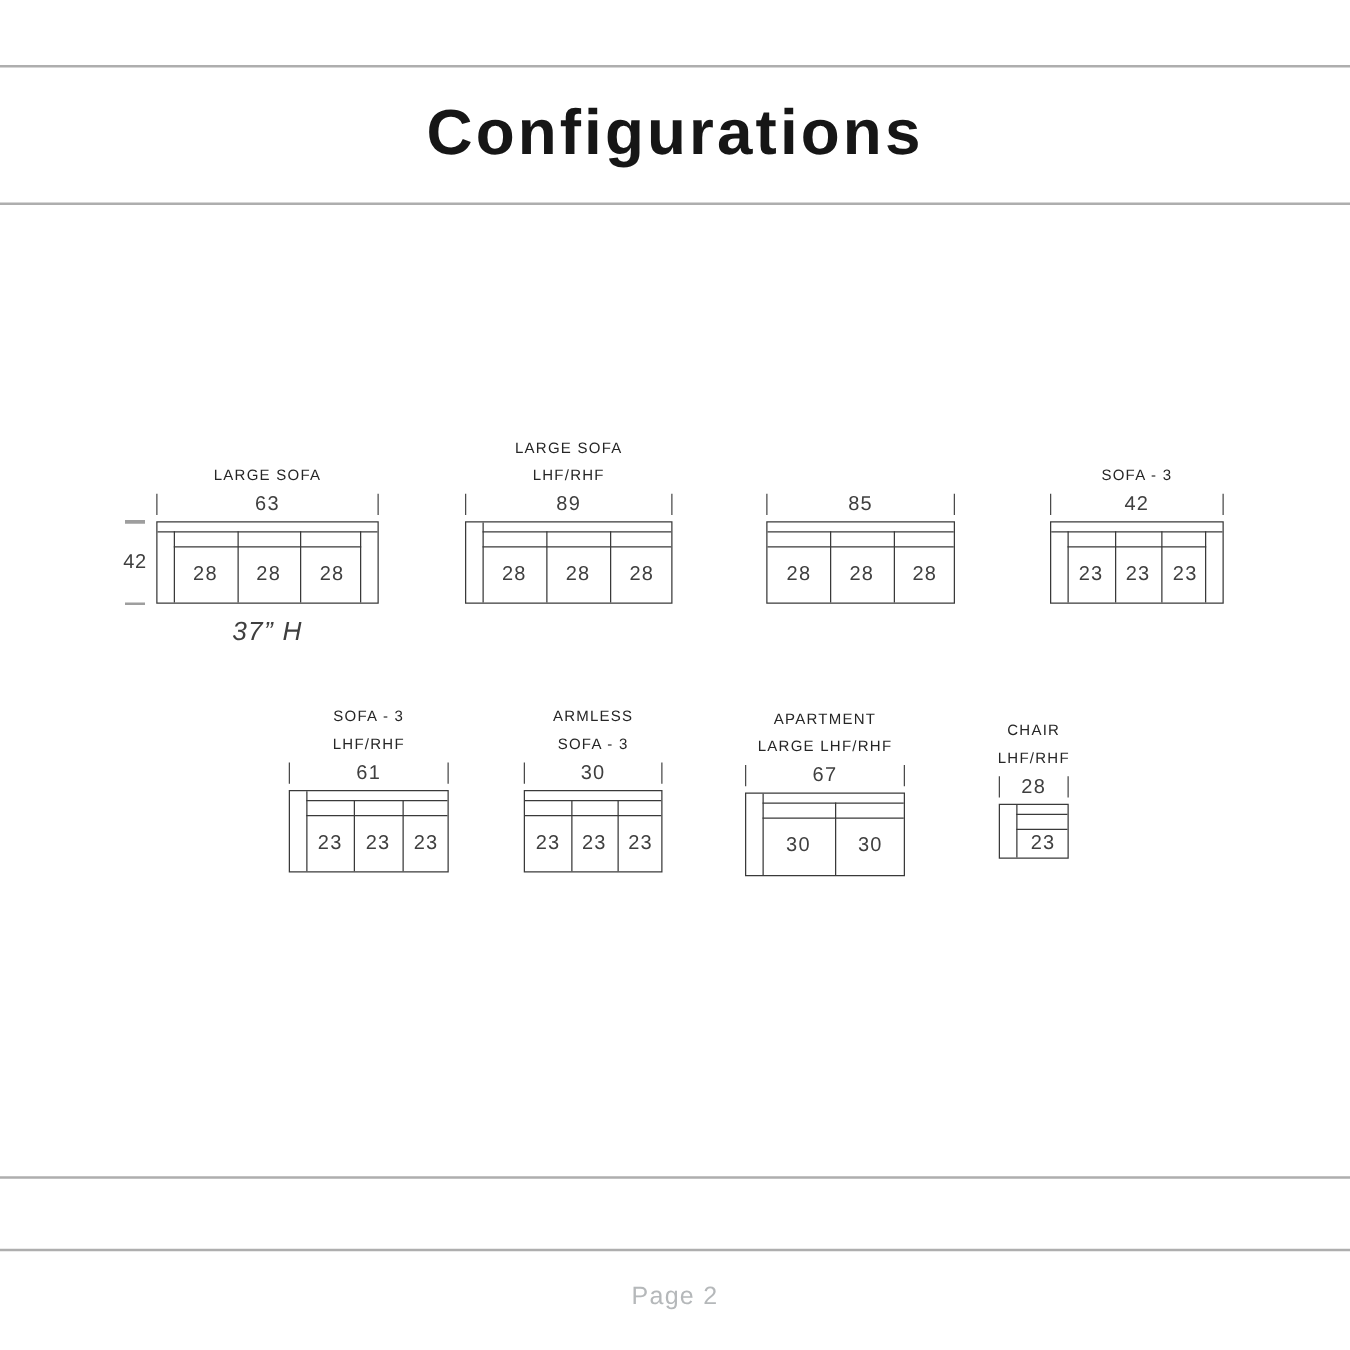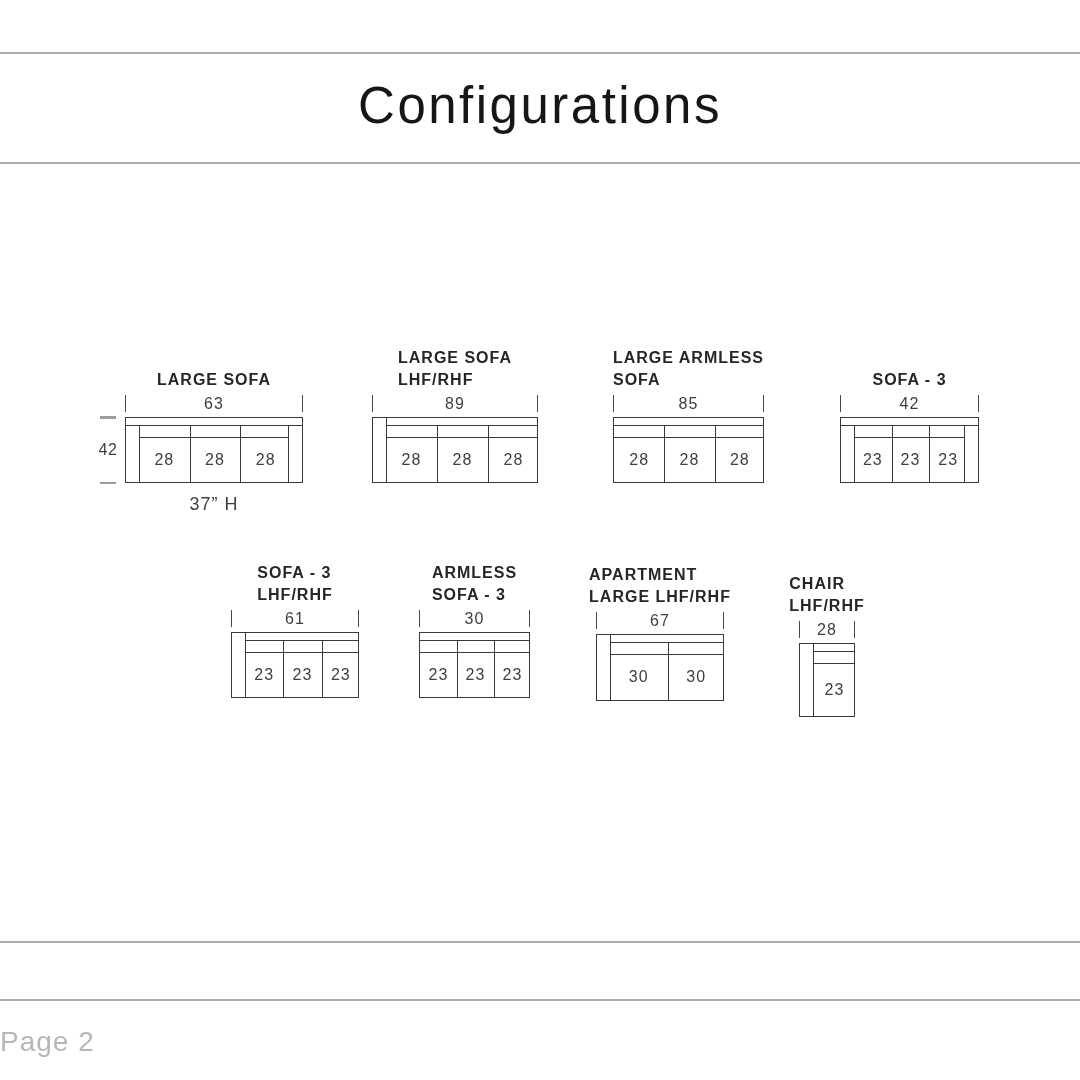--- a/index.html
+++ b/index.html
@@ -4,68 +4,68 @@
 <style>
   html,body{margin:0;padding:0;background:#fff;}
   .canvas{
     position:relative;width:1080px;height:1080px;background:#ffffff;overflow:hidden;
     font-family:"Liberation Sans",sans-serif;
     --ink:#262626;--line:#3a3a3a;--dim:#3f3f3f;--muted:#9e9e9e;--rule:#aeaeae;--page:#b5b8ba;
   }
   .rule{position:absolute;left:0;right:0;height:2px;background:var(--rule);}
   .title{
     position:absolute;top:76px;left:0;right:0;text-align:center;
-    font-size:51px;letter-spacing:2.5px;color:#161616;font-weight:400;
+    font-size:51px;letter-spacing:2.5px;color:#161616;font-weight:700;
   }
   .stage{position:absolute;inset:0;}
   .diagram{position:absolute;}
   .dlabel{
     position:absolute;bottom:100%;margin-bottom:26px;left:50%;transform:translateX(-50%);
-    text-align:left;font-weight:700;font-size:16px;line-height:22px;letter-spacing:1px;
+    text-align:center;font-weight:400;font-size:12px;line-height:22px;letter-spacing:1px;
     white-space:nowrap;color:var(--ink);
   }
   .dim{
     position:absolute;bottom:100%;margin-bottom:5px;left:0;right:0;height:17px;
     display:flex;align-items:center;justify-content:center;
     border-left:1.5px solid #4a4a4a;border-right:1.5px solid #4a4a4a;
     font-size:16px;letter-spacing:1px;color:var(--dim);
   }
   .depth{
     position:absolute;right:100%;margin-right:9px;top:0;bottom:0;width:16px;
     display:flex;align-items:center;justify-content:center;
     font-size:16px;letter-spacing:.5px;color:var(--dim);
   }
   .depth::before,.depth::after{
     content:'';position:absolute;left:0;right:0;height:2.5px;background:var(--muted);
   }
   .depth::before{top:-1px;}
   .depth::after{bottom:-1px;}
   .hnote{
     position:absolute;top:100%;margin-top:11px;left:50%;transform:translateX(-50%);
-    font-size:18px;letter-spacing:1px;color:var(--dim);white-space:nowrap;
+    font-size:21px;letter-spacing:1px;color:var(--dim);white-space:nowrap;font-style:italic;
   }
   .sbox{position:absolute;inset:0;border:1.6px solid var(--line);}
   .seat{
     position:absolute;display:flex;align-items:center;justify-content:center;
     font-size:16px;letter-spacing:1px;color:var(--dim);
   }
   .footer{
     position:absolute;top:943px;height:56px;left:0;right:0;box-sizing:border-box;
     display:flex;align-items:center;justify-content:space-between;padding:0 73px;
   }
   .fitem{
     font-weight:700;font-size:25px;letter-spacing:1.5px;color:#262626;
     transform:scaleX(0.88);white-space:nowrap;
   }
   .fitem.left{transform-origin:left center;}
   .fitem.mid{transform-origin:center center;}
   .fitem.right{transform-origin:right center;}
   .pageno{
-    position:absolute;top:1026px;left:0;right:0;
-    font-size:28px;letter-spacing:1px;color:var(--page);
+    position:absolute;top:1026px;left:0;right:0;text-align:center;
+    font-size:20px;letter-spacing:1px;color:var(--page);
   }
 </style>
 </head>
 <body>
 
 <div class="canvas" style="--ink: #262626; --line: #3a3a3a; --dim: #3f3f3f; --muted: #9e9e9e; --rule: #aeaeae; --page: #b5b8ba;">
   <div class="rule" style="top:52px"></div>
   <h1 class="title" style="margin:0">Configurations</h1>
   <div class="rule" style="top:162px"></div>
 
@@ -106,24 +106,20 @@
           <div style="position: absolute; left: 0px; width: 13px; top: 0px; bottom: 0px; border-right: 1.3px solid var(--line);"></div>
           <div style="position: absolute; top: 19px; height: 0px; left: 13px; right: 0px; border-top: 1.3px solid var(--line);"></div>
           <div class="seat" style="left: 13px; width: 51px; top: 19px; bottom: 0px;">28</div>
           <div style="position: absolute; width: 0px; left: 64px; top: 7px; bottom: 0px; border-left: 1.3px solid var(--line);"></div>
           <div class="seat" style="left: 64px; width: 51px; top: 19px; bottom: 0px;">28</div>
           <div style="position: absolute; width: 0px; left: 115px; top: 7px; bottom: 0px; border-left: 1.3px solid var(--line);"></div>
           <div class="seat" style="left: 115px; width: 51px; top: 19px; bottom: 0px;">28</div>
         </div>
       </div>
       <div class="diagram" style="left: 613px; top: 417px; width: 151px; height: 66px;">
-        <div class="dlabel">
-          <div>LARGE ARMLESS</div>
-          <div>SOFA</div>
-        </div>
         <div class="dim">
           <span>85</span>
         </div>
         <div class="sbox">
           <div style="position: absolute; top: 7px; height: 0px; left: 0px; right: 0px; border-top: 1.3px solid var(--line);"></div>
           <div style="position: absolute; top: 19px; height: 0px; left: 0px; right: 0px; border-top: 1.3px solid var(--line);"></div>
           <div class="seat" style="left: 0px; width: 50.3333px; top: 19px; bottom: 0px;">28</div>
           <div style="position: absolute; width: 0px; left: 50.3333px; top: 7px; bottom: 0px; border-left: 1.3px solid var(--line);"></div>
           <div class="seat" style="left: 50.3333px; width: 50.3333px; top: 19px; bottom: 0px;">28</div>
           <div style="position: absolute; width: 0px; left: 100.667px; top: 7px; bottom: 0px; border-left: 1.3px solid var(--line);"></div>
@@ -196,21 +192,21 @@
         </div>
         <div class="sbox">
           <div style="position: absolute; top: 7px; height: 0px; left: 13px; right: 0px; border-top: 1.3px solid var(--line);"></div>
           <div style="position: absolute; left: 0px; width: 13px; top: 0px; bottom: 0px; border-right: 1.3px solid var(--line);"></div>
           <div style="position: absolute; top: 19px; height: 0px; left: 13px; right: 0px; border-top: 1.3px solid var(--line);"></div>
           <div class="seat" style="left: 13px; width: 57.5px; top: 19px; bottom: 0px;">30</div>
           <div style="position: absolute; width: 0px; left: 70.5px; top: 7px; bottom: 0px; border-left: 1.3px solid var(--line);"></div>
           <div class="seat" style="left: 70.5px; width: 57.5px; top: 19px; bottom: 0px;">30</div>
         </div>
       </div>
-      <div class="diagram" style="left: 799px; top: 643px; width: 56px; height: 74px;">
+      <div class="diagram" style="left: 799px; top: 643px; width: 56px; height: 44px;">
         <div class="dlabel">
           <div>CHAIR</div>
           <div>LHF/RHF</div>
         </div>
         <div class="dim">
           <span>28</span>
         </div>
         <div class="sbox">
           <div style="position: absolute; top: 7px; height: 0px; left: 13px; right: 0px; border-top: 1.3px solid var(--line);"></div>
           <div style="position: absolute; left: 0px; width: 13px; top: 0px; bottom: 0px; border-right: 1.3px solid var(--line);"></div>

